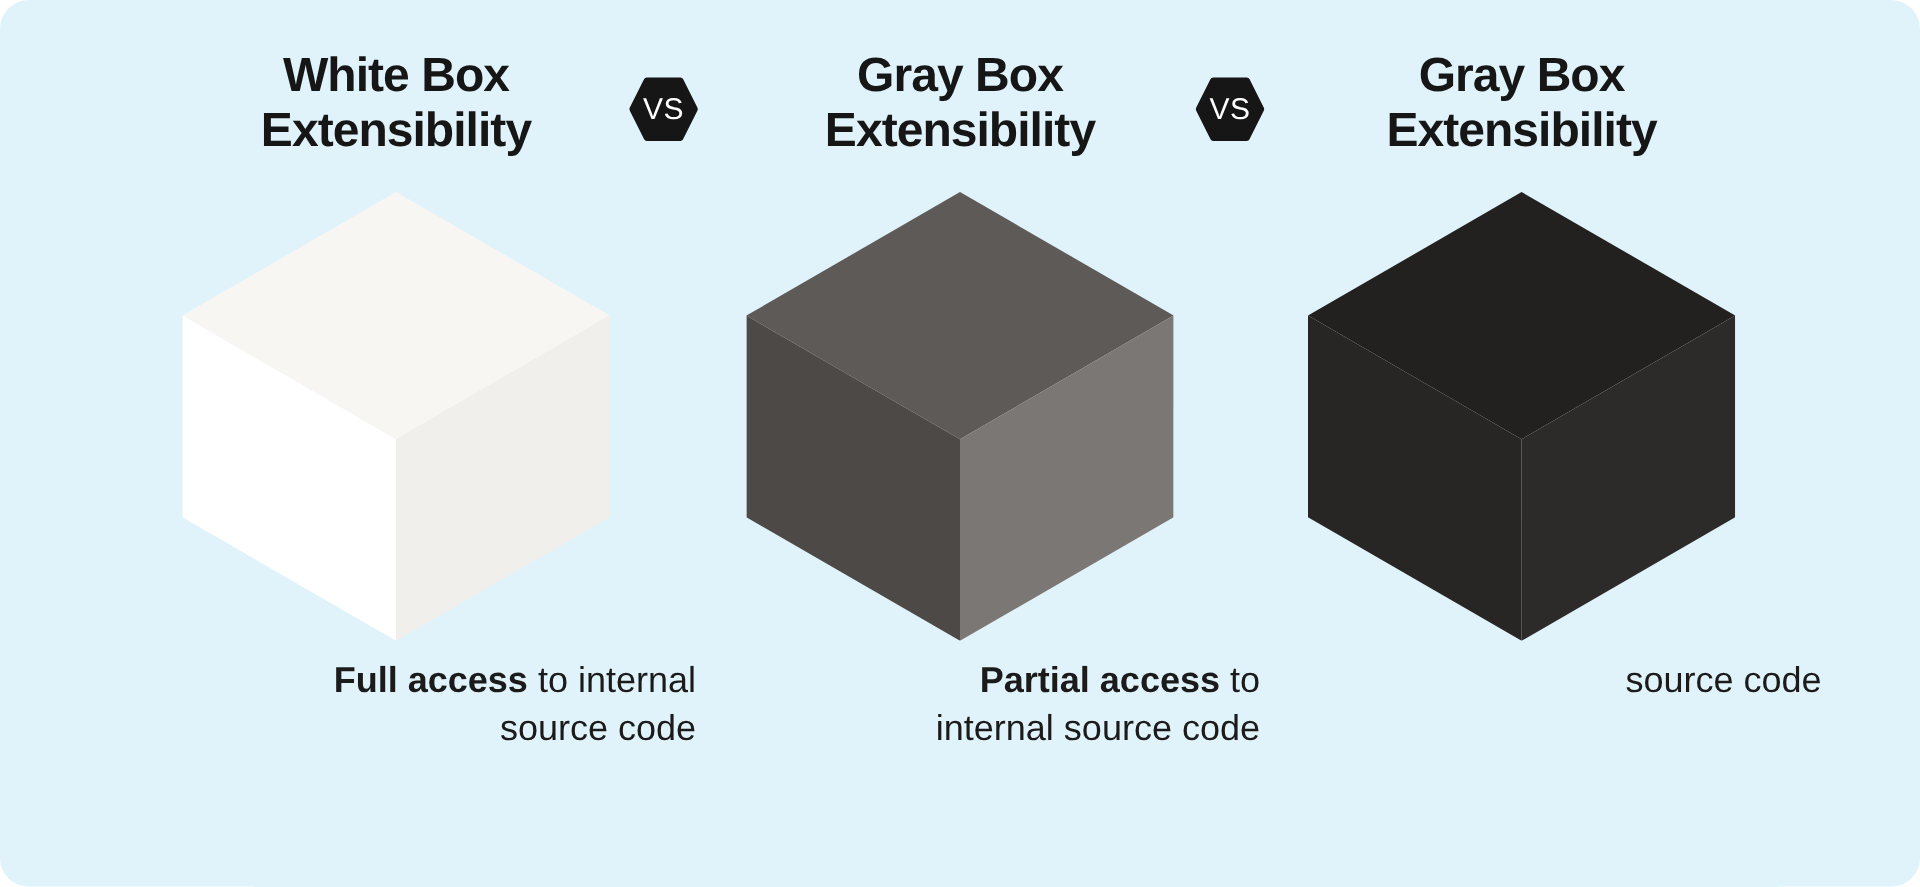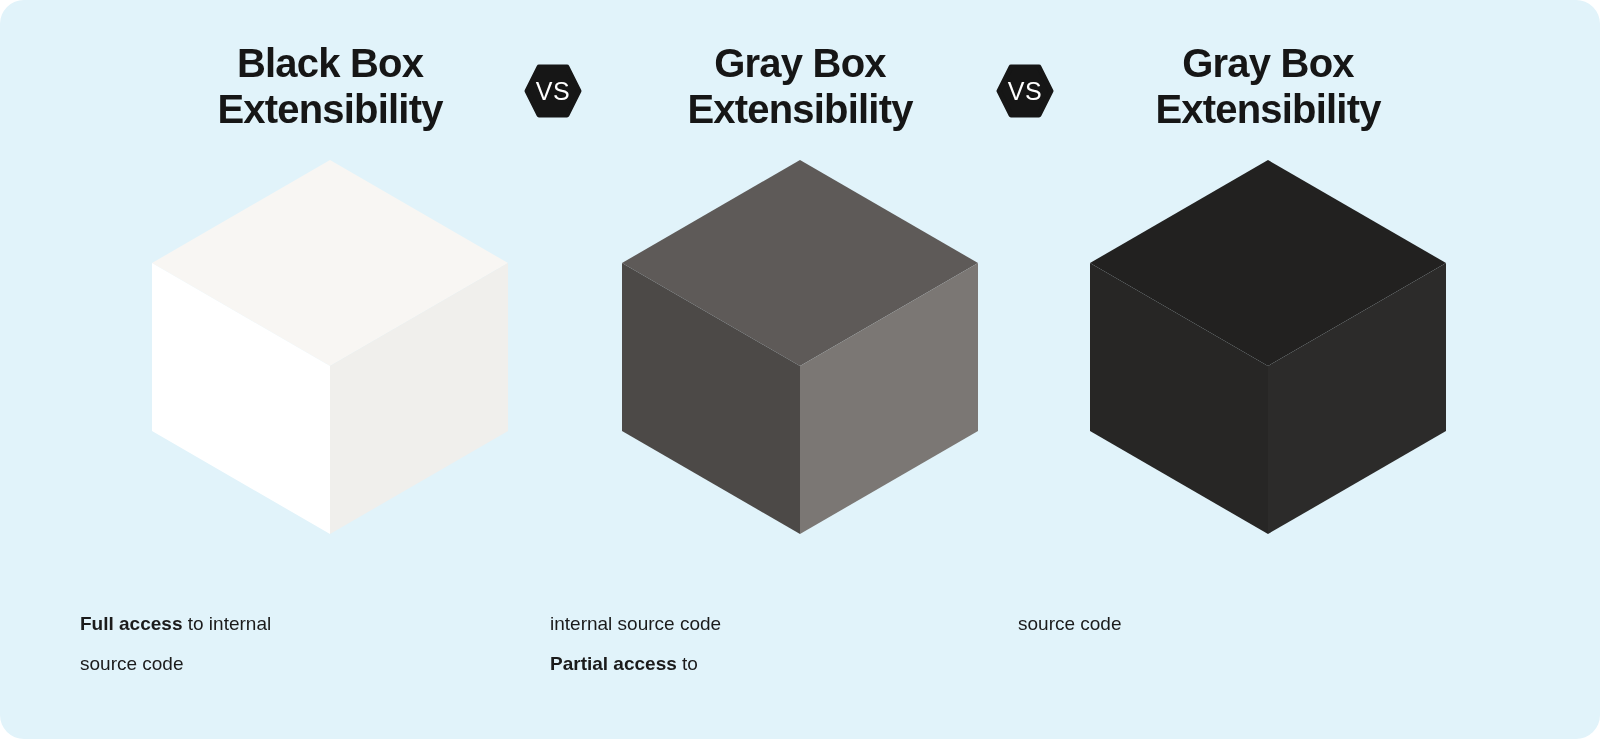--- a/index.html
+++ b/index.html
@@ -24,23 +24,23 @@
     position:absolute;top:40px;left:0;width:100%;
     text-align:center;
     font-size:40px;font-weight:bold;letter-spacing:-0.8px;
     line-height:46px;color:#161616;
   }
   .cube{
     position:absolute;top:160px;left:52px;
     width:356px;height:374px;
   }
   .caption{
-    position:absolute;top:604px;left:-20px;width:500px;
-    text-align:left;
-    font-size:19px;line-height:40px;color:#1b1b1b;font-weight:400;
+    position:absolute;top:548px;left:-20px;width:500px;
+    text-align:right;
+    font-size:30px;line-height:40px;color:#1b1b1b;font-weight:400;
   }
   .caption strong{font-weight:bold;}
   .vs-badge{
     position:absolute;top:64px;width:58px;height:54px;
     display:flex;align-items:center;justify-content:center;
   }
   .badge-0{left:524px;}
   .badge-1{left:996px;}
   .vs-badge svg{position:absolute;inset:0;}
   .vs-badge .vs-label{
@@ -49,21 +49,21 @@
     font-size:25px;font-weight:normal;letter-spacing:0.5px;
   }
 </style>
 </head>
 <body>
 
 <div class="card">
 
   <div class="column col-0">
     <div class="title">
-      <div>Black Box</div>
+      <div>White Box</div>
       <div>Extensibility</div>
     </div>
     <svg class="cube" viewBox="0 0 356 374">
       <polygon points="178,0 356,103 178,206 0,103" fill="#f8f6f3"></polygon>
       <polygon points="0,103 178,206 178,374 0,271" fill="#ffffff"></polygon>
       <polygon points="356,103 178,206 178,374 356,271" fill="#f0efec"></polygon>
     </svg>
     <div class="caption">
       <div><strong>Full access</strong><span> to internal</span></div>
       <div>source code</div>
@@ -81,22 +81,22 @@
     <div class="title">
       <div>Gray Box</div>
       <div>Extensibility</div>
     </div>
     <svg class="cube" viewBox="0 0 356 374">
       <polygon points="178,0 356,103 178,206 0,103" fill="#5e5a58"></polygon>
       <polygon points="0,103 178,206 178,374 0,271" fill="#4c4947"></polygon>
       <polygon points="356,103 178,206 178,374 356,271" fill="#7b7774"></polygon>
     </svg>
     <div class="caption">
+      <div><strong>Partial access</strong><span> to</span></div>
       <div>internal source code</div>
-      <div><strong>Partial access</strong><span> to</span></div>
     </div>
   </div>
 
   <div class="vs-badge badge-1">
     <svg viewBox="0 0 58 54">
       <polygon points="15,3 43,3 55,27 43,51 15,51 3,27" stroke="#161616" stroke-width="5" stroke-linejoin="round" fill="#161616"></polygon>
     </svg>
     <span class="vs-label">VS</span>
   </div>
 

